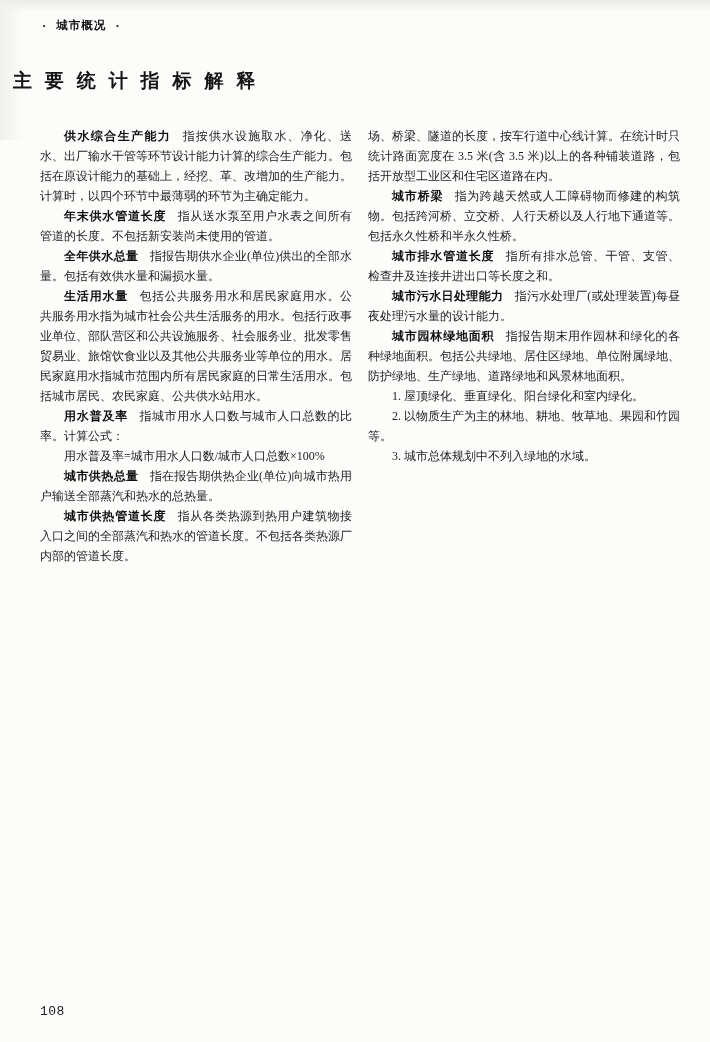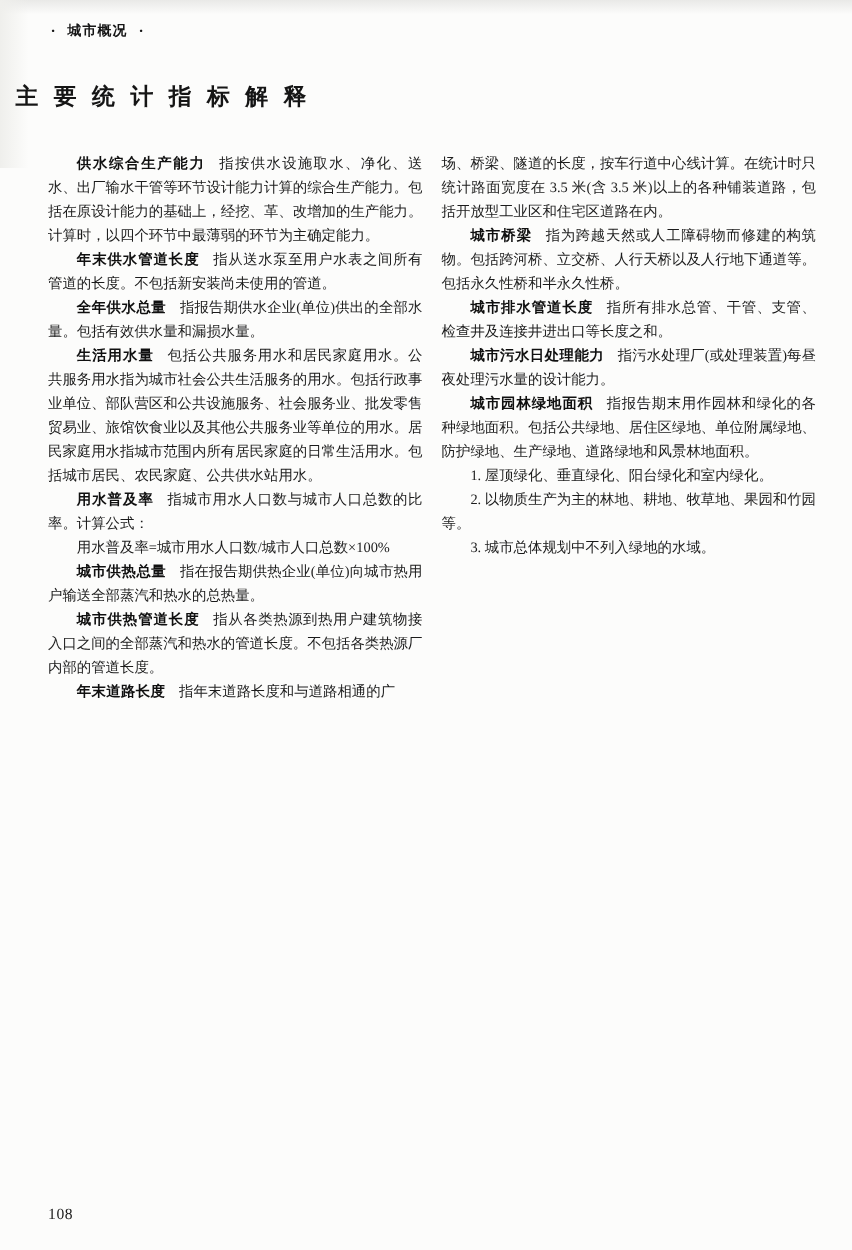--- a/index.html
+++ b/index.html
@@ -41,21 +41,21 @@
     text-align:justify;
   }
   .para{margin:0;text-indent:2em;}
   .para.no-indent{text-indent:0;}
   .term{
     font-weight:bold;color:#101010;
     margin-right:0.95em;letter-spacing:0.3px;
   }
   .page-number{
     position:absolute;left:40px;top:1004px;
-    font-size:13px;color:#1b1b1b;letter-spacing:0.5px;
+    font-size:13px;color:#1b1b1b;letter-spacing:0.5px;font-family:Liberation Mono, monospace;
   }
 </style>
 </head>
 <body>
 
 <div class="scan-edge-top"></div>
 <div class="scan-edge-left"></div>
 
 <div class="running-head">
   <span class="dot">·</span>
@@ -68,21 +68,20 @@
 <div class="columns">
   <div class="column">
       <p class="para"><b class="term">供水综合生产能力</b><span>指按供水设施取水、净化、送水、出厂输水干管等环节设计能力计算的综合生产能力。包括在原设计能力的基础上，经挖、革、改增加的生产能力。计算时，以四个环节中最薄弱的环节为主确定能力。</span></p>
       <p class="para"><b class="term">年末供水管道长度</b><span>指从送水泵至用户水表之间所有管道的长度。不包括新安装尚未使用的管道。</span></p>
       <p class="para"><b class="term">全年供水总量</b><span>指报告期供水企业(单位)供出的全部水量。包括有效供水量和漏损水量。</span></p>
       <p class="para"><b class="term">生活用水量</b><span>包括公共服务用水和居民家庭用水。公共服务用水指为城市社会公共生活服务的用水。包括行政事业单位、部队营区和公共设施服务、社会服务业、批发零售贸易业、旅馆饮食业以及其他公共服务业等单位的用水。居民家庭用水指城市范围内所有居民家庭的日常生活用水。包括城市居民、农民家庭、公共供水站用水。</span></p>
       <p class="para"><b class="term">用水普及率</b><span>指城市用水人口数与城市人口总数的比率。计算公式：</span></p>
       <p class="para"><span>用水普及率=城市用水人口数/城市人口总数×100%</span></p>
       <p class="para"><b class="term">城市供热总量</b><span>指在报告期供热企业(单位)向城市热用户输送全部蒸汽和热水的总热量。</span></p>
       <p class="para"><b class="term">城市供热管道长度</b><span>指从各类热源到热用户建筑物接入口之间的全部蒸汽和热水的管道长度。不包括各类热源厂内部的管道长度。</span></p>
-      <p class="para"><b class="term">年末道路长度</b><span>指年末道路长度和与道路相通的广</span></p>
     </div>
   <div class="column">
       <p class="para no-indent"><span>场、桥梁、隧道的长度，按车行道中心线计算。在统计时只统计路面宽度在 3.5 米(含 3.5 米)以上的各种铺装道路，包括开放型工业区和住宅区道路在内。</span></p>
       <p class="para"><b class="term">城市桥梁</b><span>指为跨越天然或人工障碍物而修建的构筑物。包括跨河桥、立交桥、人行天桥以及人行地下通道等。包括永久性桥和半永久性桥。</span></p>
       <p class="para"><b class="term">城市排水管道长度</b><span>指所有排水总管、干管、支管、检查井及连接井进出口等长度之和。</span></p>
       <p class="para"><b class="term">城市污水日处理能力</b><span>指污水处理厂(或处理装置)每昼夜处理污水量的设计能力。</span></p>
       <p class="para"><b class="term">城市园林绿地面积</b><span>指报告期末用作园林和绿化的各种绿地面积。包括公共绿地、居住区绿地、单位附属绿地、防护绿地、生产绿地、道路绿地和风景林地面积。</span></p>
       <p class="para"><span>1. 屋顶绿化、垂直绿化、阳台绿化和室内绿化。</span></p>
       <p class="para"><span>2. 以物质生产为主的林地、耕地、牧草地、果园和竹园等。</span></p>
       <p class="para"><span>3. 城市总体规划中不列入绿地的水域。</span></p>

